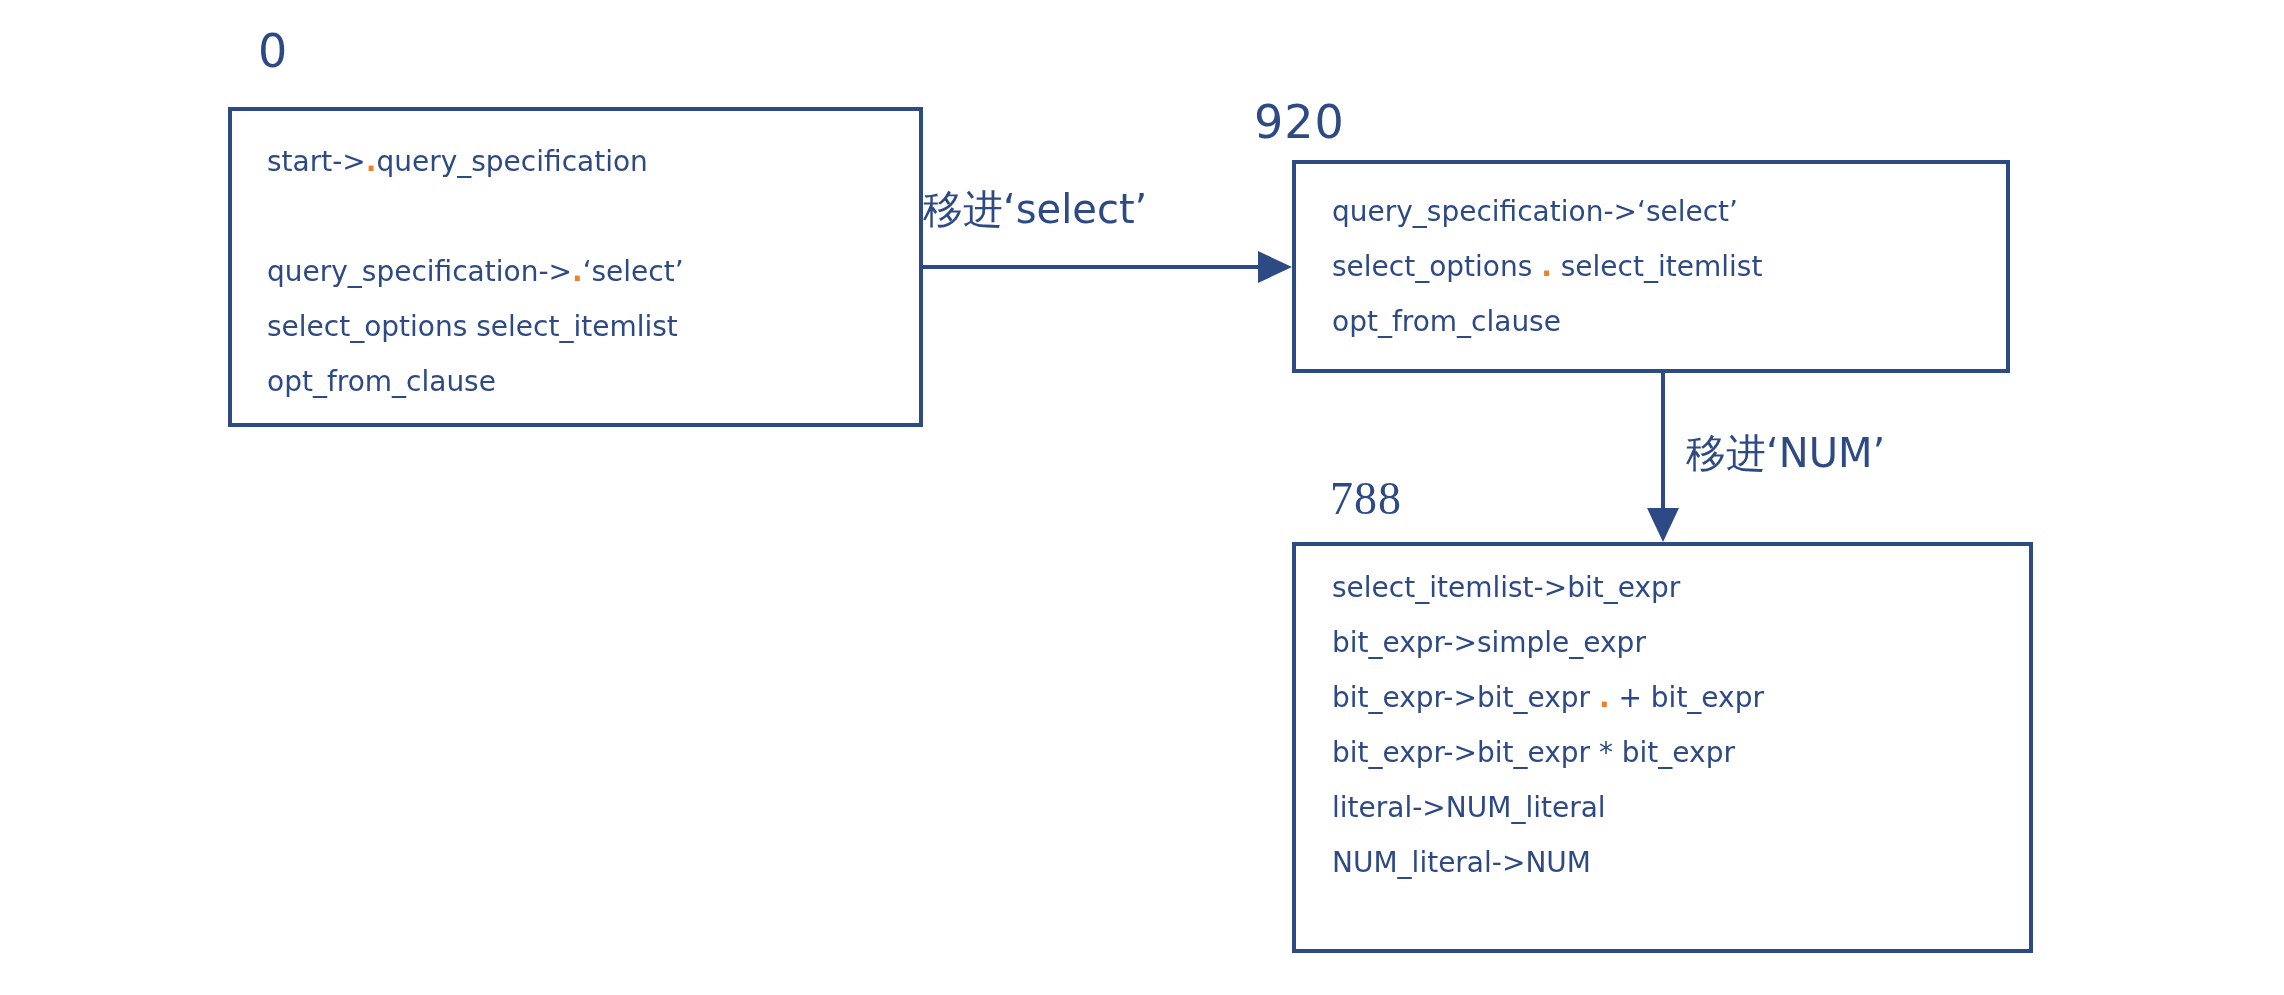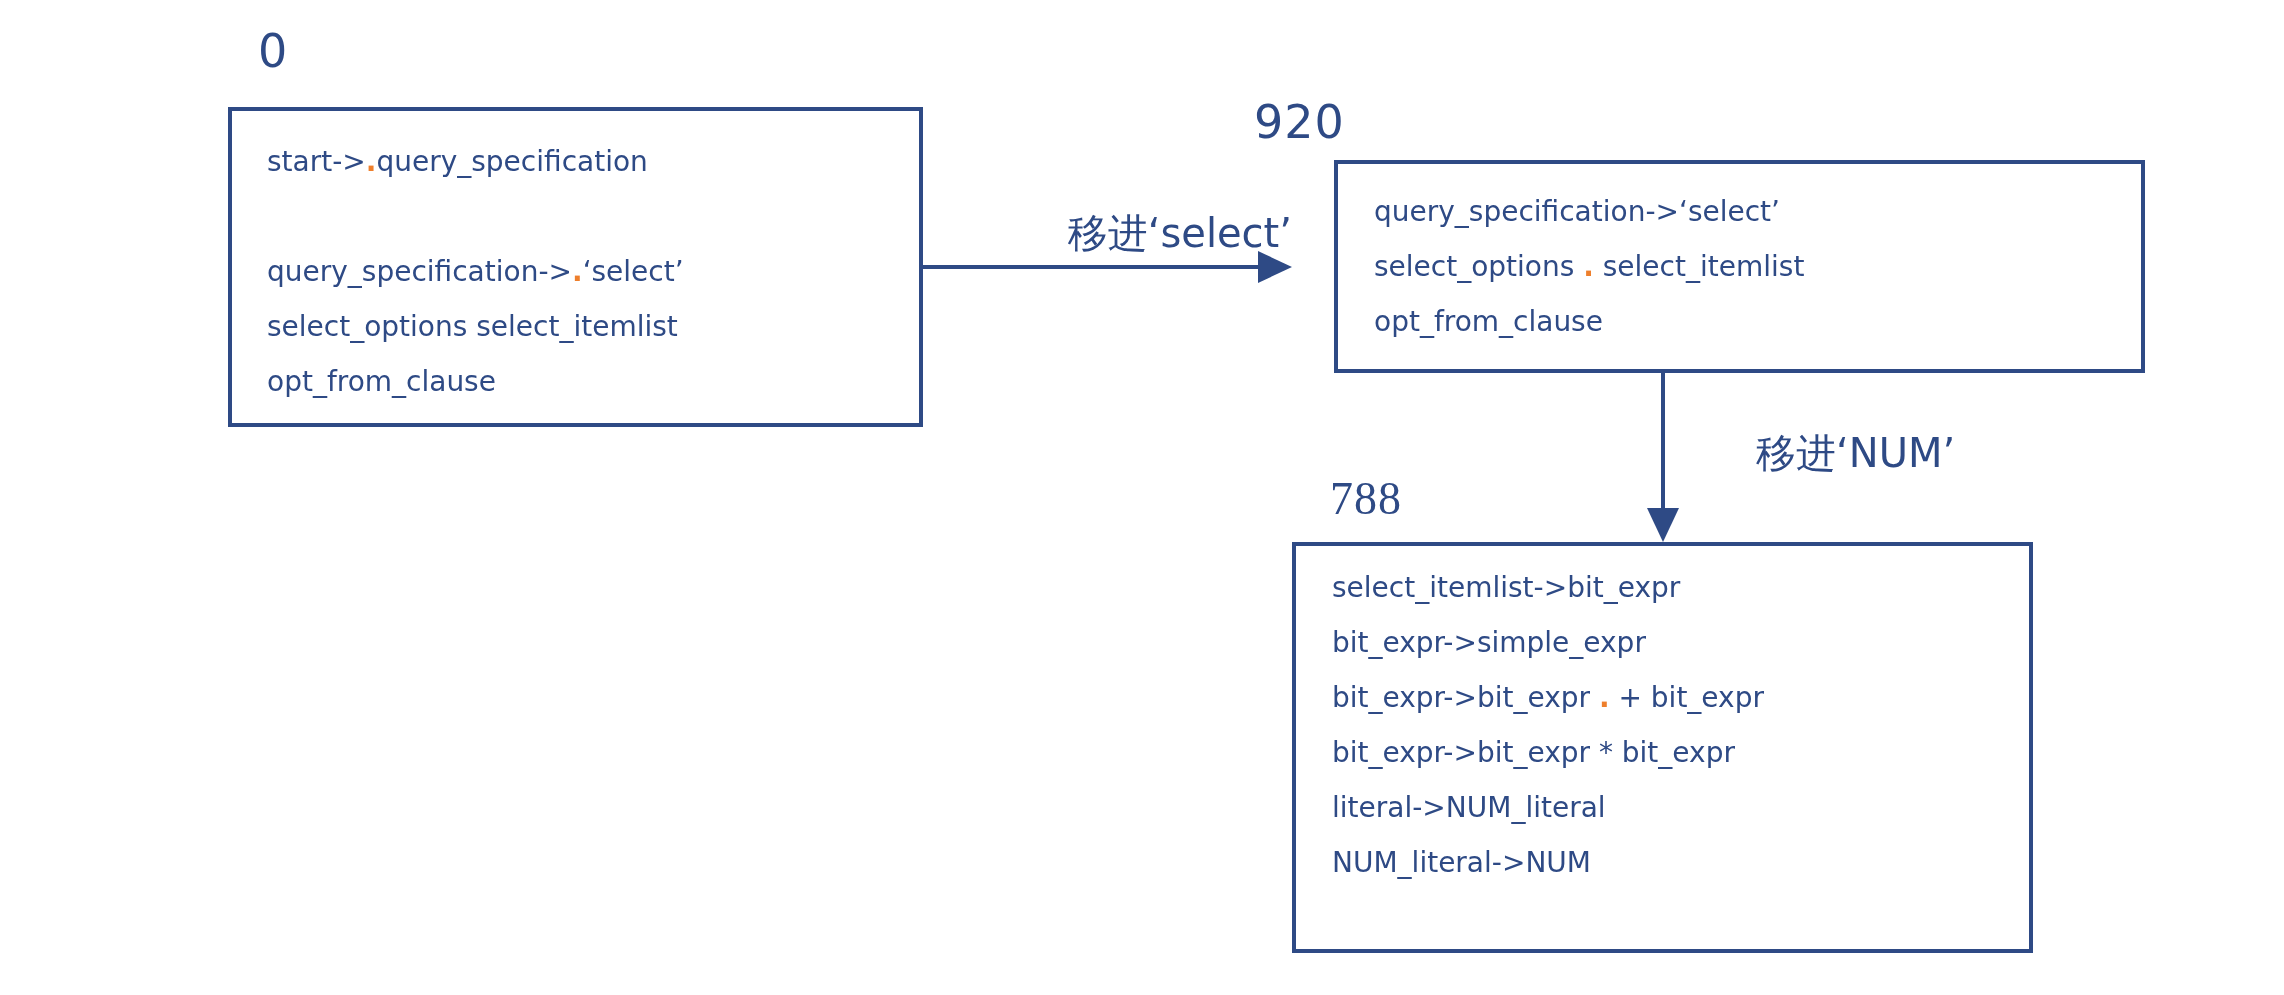--- a/index.html
+++ b/index.html
@@ -65,21 +65,21 @@
   <div class="state-box" style="left:228px; top:107px; width:695px; height:320px; padding:23px 8px 0 35px;">
     <div class="item-line"><span>start-&gt;</span><span class="accent">.</span><span>query_specification</span></div>
     <div class="item-line"></div>
     <div class="item-line"><span>query_specification-&gt;</span><span class="accent">.</span><span>‘select’</span></div>
     <div class="item-line"><span>select_options select_itemlist</span></div>
     <div class="item-line"><span>opt_from_clause</span></div>
   </div>
 
   <div class="state-label" style="left:1254px; top:93px;margin-top:6px;">920</div>
 
-  <div class="state-box" style="left:1292px; top:160px; width:811px; height:213px; padding:20px 8px 0 36px;margin-left:42px;">
+  <div class="state-box" style="left:1292px; top:160px; width:718px; height:213px; padding:20px 8px 0 36px;">
     <div class="item-line"><span>query_specification-&gt;‘select’</span></div>
     <div class="item-line"><span>select_options </span><span class="accent">.</span><span> select_itemlist</span></div>
     <div class="item-line"><span>opt_from_clause</span></div>
   </div>
 
   <div class="state-label" style="left:1330px; top:476px;font-family:Liberation Serif, serif;">788</div>
 
   <div class="state-box" style="left:1292px; top:542px; width:741px; height:411px; padding:14px 8px 8px 36px;">
     <div class="item-line"><span>select_itemlist-&gt;bit_expr</span></div>
     <div class="item-line"><span>bit_expr-&gt;simple_expr</span></div>
@@ -93,17 +93,17 @@
     <g>
       <line class="arrow-line" x1="923" y1="267" x2="1260" y2="267"></line>
       <polygon class="arrow-head" points="1258,251 1258,283 1292,267"></polygon>
     </g>
     <g>
       <line class="arrow-line" x1="1663" y1="373" x2="1663" y2="510"></line>
       <polygon class="arrow-head" points="1647,508 1679,508 1663,542"></polygon>
     </g>
   </svg>
 
-  <div class="arrow-label" style="left:923px; top:210px; width:369px; text-align:right;">移进‘select’</div>
+  <div class="arrow-label" style="left:923px; top:186px; width:369px; text-align:left;">移进‘select’</div>
 
-  <div class="arrow-label" style="left:1756px; top:430px;text-align:center;">移进‘NUM’</div>
+  <div class="arrow-label" style="left:1686px; top:430px;text-align:center;">移进‘NUM’</div>
 
 </div>
 
 </body></html>

